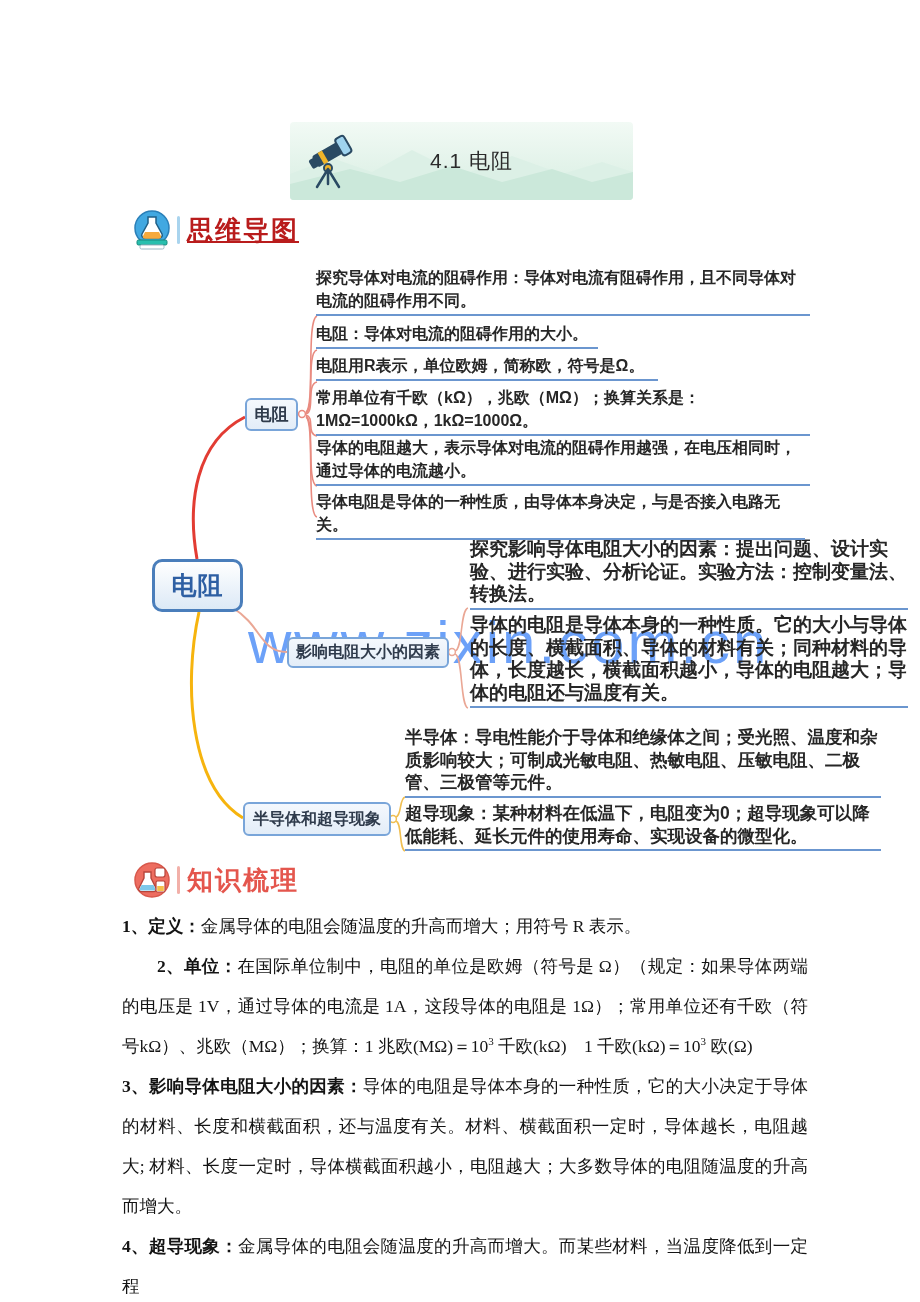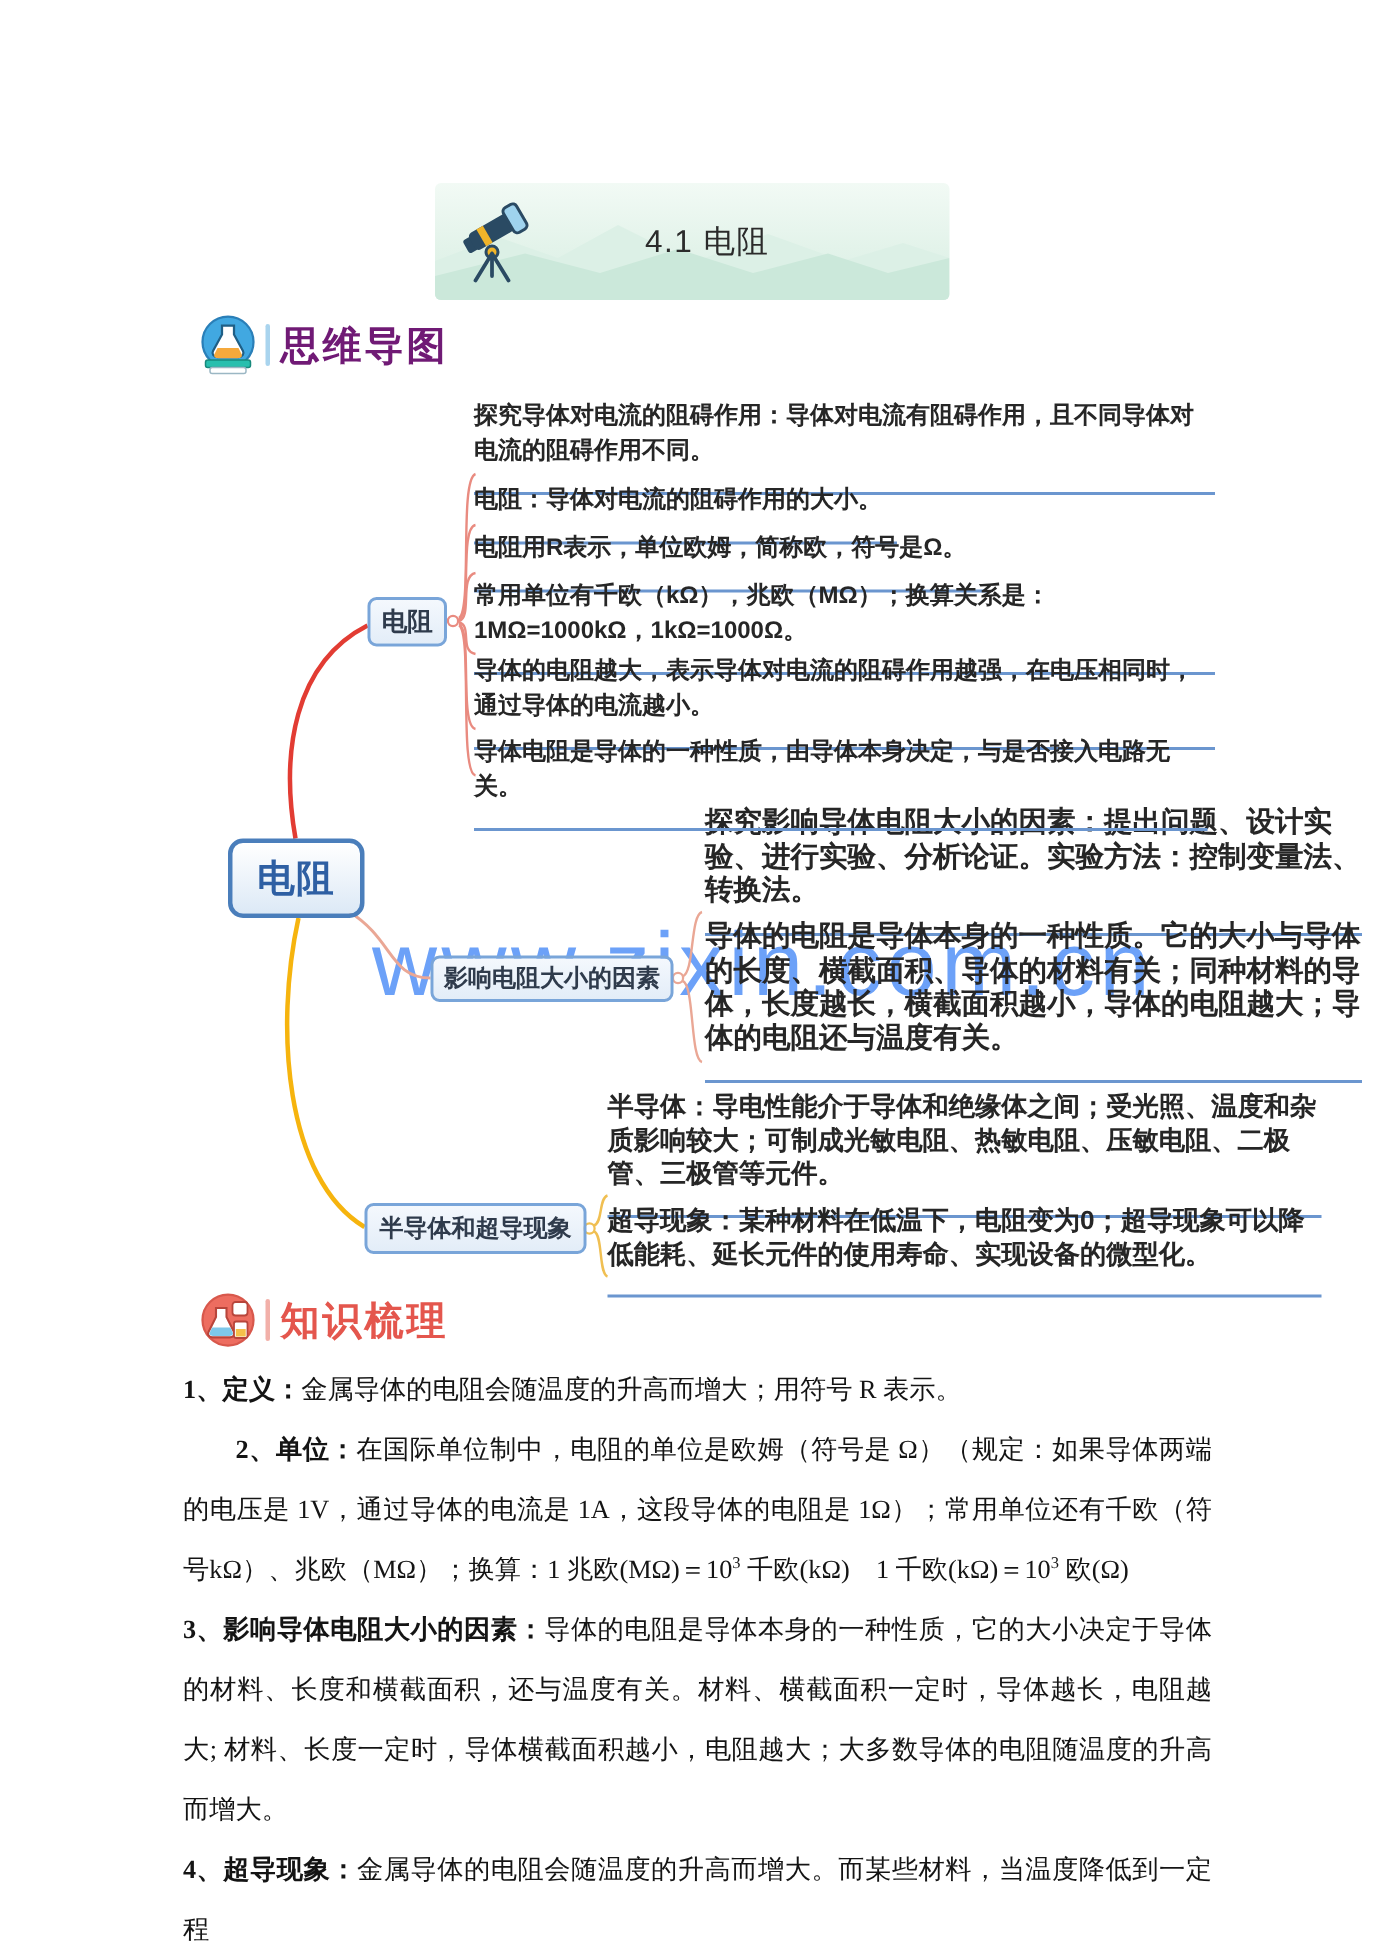--- a/index.html
+++ b/index.html
@@ -17,21 +17,21 @@
   .banner-title{
     position:absolute;left:0;top:0;width:100%;height:100%;display:flex;align-items:center;justify-content:center;
     font-size:21px;color:#2b2b2b;letter-spacing:1px;padding-left:10px;
   }
   
   .sec-head{position:absolute;left:133px;height:40px;display:flex;align-items:center;}
   .sec-head .bar{width:3px;height:28px;margin:0 7px 0 6px;border-radius:2px;}
   .sec-head .lbl{font-size:26px;font-weight:bold;letter-spacing:2px;}
   .sec-mind{top:210px;}
   .sec-mind .bar{background:#a9d4ee;}
-  .sec-mind .lbl{color:#701a75;}
+  .sec-mind .lbl{color:#b91c1c;text-decoration:underline;}
   .sec-know{top:860px;}
   .sec-know .bar{background:#f2b0a9;}
   .sec-know .lbl{color:#e4564d;}
   
   .mindmap{position:absolute;left:0;top:260px;width:920px;height:600px;}
   .mindmap svg.links{position:absolute;left:0;top:0;z-index:2;}
   .watermark{
     position:absolute;left:248px;top:348px;z-index:1;font-size:60px;color:#3b82f6;
     letter-spacing:3px;white-space:nowrap;opacity:.75;z-index:1;
   }
@@ -39,21 +39,21 @@
     position:absolute;z-index:3;box-sizing:border-box;display:flex;align-items:center;justify-content:center;
     background:linear-gradient(180deg,#f4f8fd 0%,#e3edf8 100%);
     border:2px solid #79a5d9;border-radius:6px;color:#2f3b4c;font-weight:600;text-align:center;
   }
   .node-root{
     border:3px solid #4a7ebb;border-radius:10px;color:#2e5fa3;font-weight:bold;font-size:25px;
     background:linear-gradient(180deg,#ffffff 0%,#dce9f6 100%);letter-spacing:1px;
   }
   .mm-item{
     position:absolute;z-index:3;box-sizing:border-box;color:#262626;font-weight:600;
-    border-bottom:2px solid #6b96cf;padding-bottom:16px;
+    border-bottom:2px solid #6b96cf;padding-bottom:2px;
   }
   .b1-item{left:316px;width:494px;font-size:16px;line-height:23px;}
   .b2-item{left:470px;width:438px;font-size:19px;line-height:22.5px;}
   .b3-item{left:405px;width:476px;font-size:17.5px;line-height:22.5px;}
   
   .knowledge{
     position:absolute;left:122px;top:906px;width:686px;
     font-family:"Liberation Serif","DejaVu Serif",serif;
     font-size:17.5px;line-height:40px;color:#141414;text-align:justify;
   }

